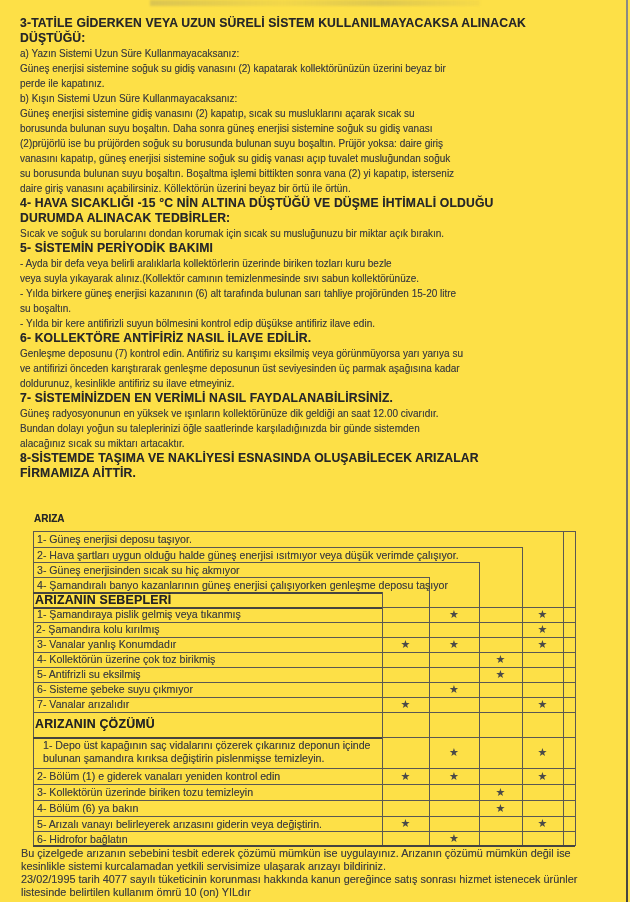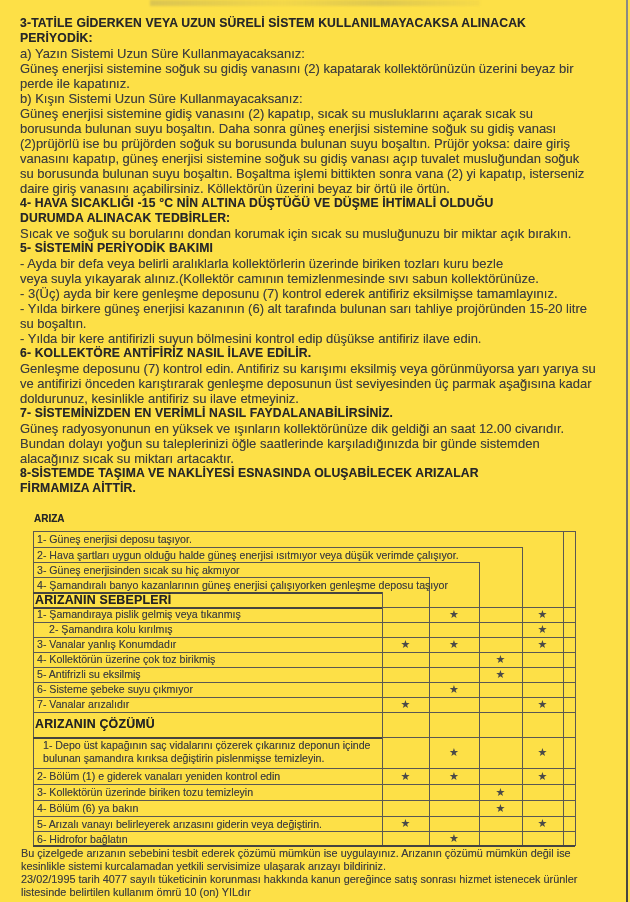--- a/index.html
+++ b/index.html
@@ -1,19 +1,19 @@
 <!DOCTYPE html>
 <html><head>
 <meta charset="utf-8">
 <style>
   html,body{margin:0;padding:0;background:#e8e7e3;}
   .page{position:relative;width:630px;height:902px;background:#fde047;
         font-family:"Liberation Sans",sans-serif;overflow:hidden;}
   .textcol{position:absolute;left:20px;top:16px;width:596px;}
-  .line{height:15px;font-size:13px;line-height:15px;color:#3e3e3e;white-space:nowrap;
+  .line{height:15px;font-size:10px;line-height:15px;color:#3e3e3e;white-space:nowrap;
         text-shadow:0 0 .5px rgba(62,62,62,.5);}
   .line.h{font-weight:700;font-size:12.2px;color:#272727;letter-spacing:.15px;}
   .ariza{position:absolute;left:34px;top:513px;font-weight:700;font-size:10px;color:#272727;
          text-shadow:0 0 .5px rgba(40,40,40,.5);}
   #fault-table{position:absolute;left:33px;top:531px;width:510px;height:315px;}
   .hl{position:absolute;height:1px;background:#5a5853;}
   .hl.thick{height:2px;background:#45443f;}
   .vl{position:absolute;width:1px;background:#5a5853;}
   .tlabel{position:absolute;font-size:10.6px;line-height:13px;color:#3e3e3e;white-space:nowrap;
           text-shadow:0 0 .5px rgba(62,62,62,.5);}
@@ -29,38 +29,37 @@
         background:linear-gradient(90deg,rgba(120,118,112,.25),rgba(120,118,112,.08) 40%,rgba(120,118,112,.22) 70%,rgba(120,118,112,.05));
         filter:blur(1px);}
 </style>
 </head>
 <body>
 
 <div class="page">
   <div class="top-smudge"></div>
   <div class="textcol" id="textcol">
       <div class="line h">3-TATİLE GİDERKEN VEYA UZUN SÜRELİ SİSTEM KULLANILMAYACAKSA ALINACAK</div>
-      <div class="line h">PERİYODİK:</div>
+      <div class="line h">DÜŞTÜĞÜ:</div>
       <div class="line">a) Yazın Sistemi Uzun Süre Kullanmayacaksanız:</div>
       <div class="line">Güneş enerjisi sistemine soğuk su gidiş vanasını (2) kapatarak kollektörünüzün üzerini beyaz bir</div>
       <div class="line">perde ile kapatınız.</div>
       <div class="line">b) Kışın Sistemi Uzun Süre Kullanmayacaksanız:</div>
       <div class="line">Güneş enerjisi sistemine gidiş vanasını (2) kapatıp, sıcak su musluklarını açarak sıcak su</div>
       <div class="line">borusunda bulunan suyu boşaltın. Daha sonra güneş enerjisi sistemine soğuk su gidiş vanası</div>
       <div class="line">(2)prüjörlü ise bu prüjörden soğuk su borusunda bulunan suyu boşaltın. Prüjör yoksa: daire giriş</div>
       <div class="line">vanasını kapatıp, güneş enerjisi sistemine soğuk su gidiş vanası açıp tuvalet musluğundan soğuk</div>
       <div class="line">su borusunda bulunan suyu boşaltın. Boşaltma işlemi bittikten sonra vana (2) yi kapatıp, isterseniz</div>
       <div class="line">daire giriş vanasını açabilirsiniz. Köllektörün üzerini beyaz bir örtü ile örtün.</div>
       <div class="line h">4- HAVA SICAKLIĞI -15 °C NİN ALTINA DÜŞTÜĞÜ VE DÜŞME İHTİMALİ OLDUĞU</div>
       <div class="line h">DURUMDA ALINACAK TEDBİRLER:</div>
       <div class="line">Sıcak ve soğuk su borularını dondan korumak için sıcak su musluğunuzu bir miktar açık bırakın.</div>
       <div class="line h">5- SİSTEMİN PERİYODİK BAKIMI</div>
       <div class="line">- Ayda bir defa veya belirli aralıklarla kollektörlerin üzerinde biriken tozları kuru bezle</div>
       <div class="line">veya suyla yıkayarak alınız.(Kollektör camının temizlenmesinde sıvı sabun kollektörünüze.</div>
-      <div class="line">- 3(Üç) ayda bir kere genleşme deposunu (7) kontrol ederek antifiriz eksilmişse tamamlayınız.</div>
       <div class="line">- Yılda birkere güneş enerjisi kazanının (6) alt tarafında bulunan sarı tahliye projöründen 15-20 litre</div>
       <div class="line">su boşaltın.</div>
       <div class="line">- Yılda bir kere antifirizli suyun bölmesini kontrol edip düşükse antifiriz ilave edin.</div>
       <div class="line h">6- KOLLEKTÖRE ANTİFİRİZ NASIL İLAVE EDİLİR.</div>
       <div class="line">Genleşme deposunu (7) kontrol edin. Antifiriz su karışımı eksilmiş veya görünmüyorsa yarı yarıya su</div>
       <div class="line">ve antifirizi önceden karıştırarak genleşme deposunun üst seviyesinden üç parmak aşağısına kadar</div>
       <div class="line">doldurunuz, kesinlikle antifiriz su ilave etmeyiniz.</div>
       <div class="line h">7- SİSTEMİNİZDEN EN VERİMLİ NASIL FAYDALANABİLİRSİNİZ.</div>
       <div class="line">Güneş radyosyonunun en yüksek ve ışınların kollektörünüze dik geldiği an saat 12.00 civarıdır.</div>
       <div class="line">Bundan dolayı yoğun su taleplerinizi öğle saatlerinde karşıladığınızda bir günde sistemden</div>
@@ -100,21 +99,21 @@
       <div class="hl" style="top: 300px; left: 0px; width: 542px;"></div>
       <div class="hl thick" style="top: 314px; left: 0px; width: 542px;"></div>
       <div class="tlabel" style="left: 4px; top: 2px;">1- Güneş enerjisi deposu taşıyor.</div>
       <div class="tlabel" style="left: 4px; top: 18px;">2- Hava şartları uygun olduğu halde güneş enerjisi ısıtmıyor veya düşük verimde çalışıyor.</div>
       <div class="tlabel" style="left: 4px; top: 33px;">3- Güneş enerjisinden sıcak su hiç akmıyor</div>
       <div class="tlabel" style="left: 4px; top: 48px;">4- Şamandıralı banyo kazanlarının güneş enerjisi çalışıyorken genleşme deposu taşıyor</div>
       <div class="thead" style="left: 2px; top: 62px;">ARIZANIN SEBEPLERİ</div>
       <div class="tlabel" style="left: 4px; top: 77px;">1- Şamandıraya pislik gelmiş veya tıkanmış</div>
       <div class="star" style="left: 412px; top: 76px; height: 15px; line-height: 15px;">★</div>
       <div class="star" style="left: 500.5px; top: 76px; height: 15px; line-height: 15px;">★</div>
-      <div class="tlabel" style="left: 16px; top: 92px; text-align: right;">2- Şamandıra kolu kırılmış</div>
+      <div class="tlabel" style="left: 3px; top: 92px; text-align: right;">2- Şamandıra kolu kırılmış</div>
       <div class="star" style="left: 500.5px; top: 91px; height: 15px; line-height: 15px;">★</div>
       <div class="tlabel" style="left: 4px; top: 107px;">3- Vanalar yanlış Konumdadır</div>
       <div class="star" style="left: 363.5px; top: 106px; height: 15px; line-height: 15px;">★</div>
       <div class="star" style="left: 412px; top: 106px; height: 15px; line-height: 15px;">★</div>
       <div class="star" style="left: 500.5px; top: 106px; height: 15px; line-height: 15px;">★</div>
       <div class="tlabel" style="left: 4px; top: 122px;">4- Kollektörün üzerine çok toz birikmiş</div>
       <div class="star" style="left: 458.5px; top: 121px; height: 15px; line-height: 15px;">★</div>
       <div class="tlabel" style="left: 4px; top: 137px;">5- Antifrizli su eksilmiş</div>
       <div class="star" style="left: 458.5px; top: 136px; height: 15px; line-height: 15px;">★</div>
       <div class="tlabel" style="left: 4px; top: 152px;">6- Sisteme şebeke suyu çıkmıyor</div>

